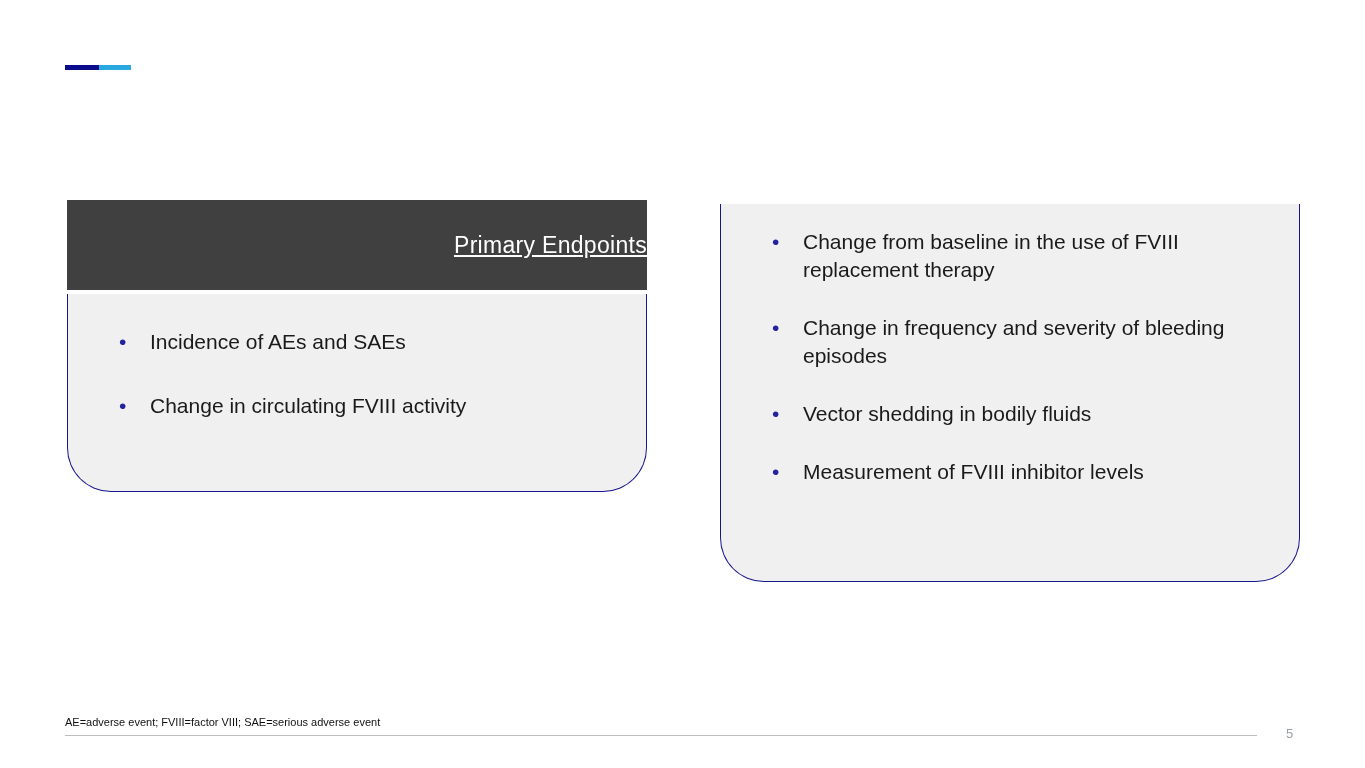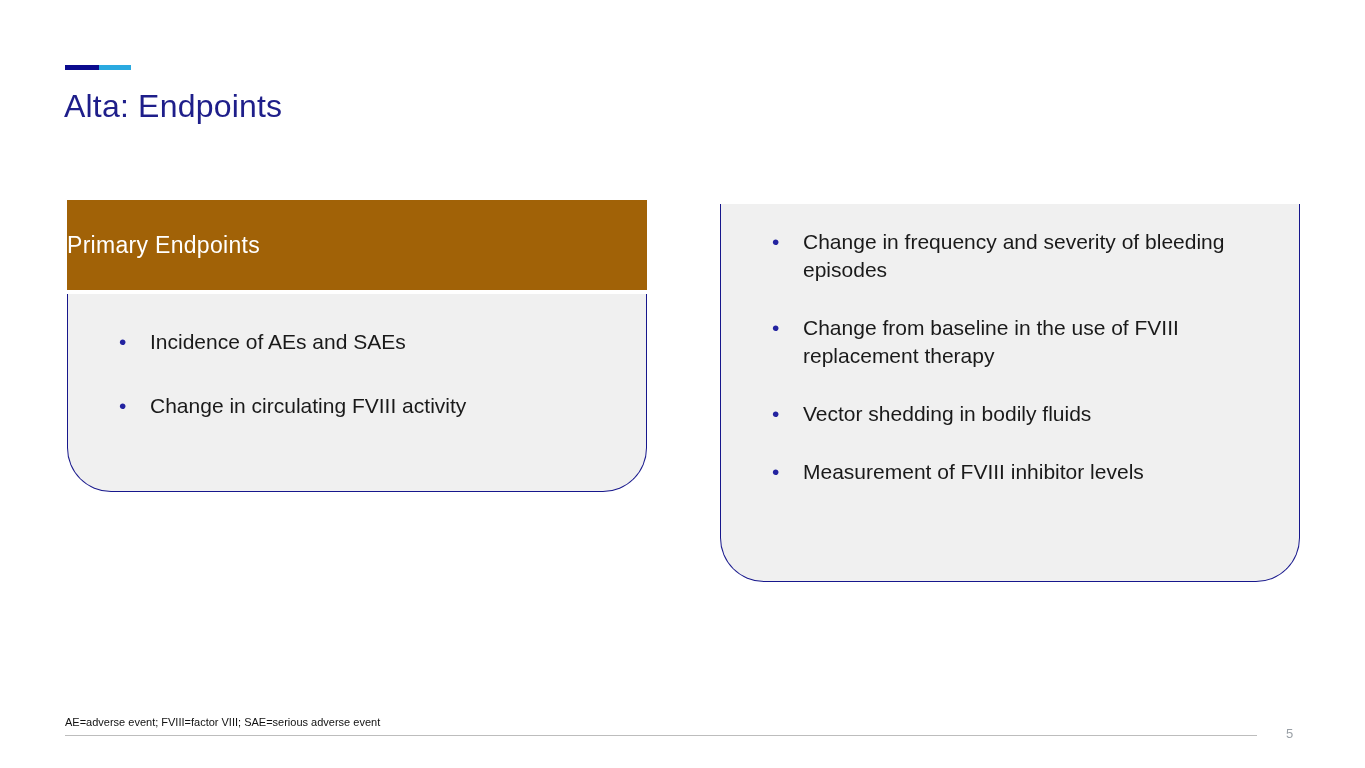--- a/index.html
+++ b/index.html
@@ -44,28 +44,29 @@
   .card {
     position: absolute;
     width: 580px;
     top: 200px;
   }
   .card-left  { left: 67px; }
   .card-right { left: 720px; }
 
   .card-header {
     height: 90px;
-    background: #a16207;
+    background: #404040;
     color: #ffffff;
     display: flex;
     align-items: center;
-    justify-content: flex-start;
+    justify-content: flex-end;
     font-size: 23px;
     font-weight: 400;
     letter-spacing: 0.3px;
+    text-decoration: underline;
   }
   .card-body {
     background: #f0f0f0;
     border: 1px solid #17178c;
     border-top: none;
     border-radius: 0 0 44px 44px;
     box-sizing: border-box;
   }
   .card-left  .card-body { height: 198px; }
   .card-right .card-body { height: 378px; }
@@ -123,21 +124,20 @@
 </head>
 <body>
 
 <div class="slide">
 
   <div class="accent">
     <span class="accent-dark"></span>
     <span class="accent-light"></span>
   </div>
 
-  <h1 class="title">Alta: Endpoints</h1>
 
   <div class="card card-left">
     <div class="card-header">
       <span>Primary Endpoints</span>
     </div>
     <div class="card-body">
       <ul>
         <li>
           <span>Incidence of AEs and SAEs</span>
         </li>
@@ -145,24 +145,24 @@
           <span>Change in circulating FVIII activity</span>
         </li>
       </ul>
     </div>
   </div>
 
   <div class="card card-right">
     <div class="card-body">
       <ul>
         <li>
-          <span>Change in frequency and severity of bleeding episodes</span>
+          <span>Change from baseline in the use of FVIII replacement therapy</span>
         </li>
         <li>
-          <span>Change from baseline in the use of FVIII replacement therapy</span>
+          <span>Change in frequency and severity of bleeding episodes</span>
         </li>
         <li>
           <span>Vector shedding in bodily fluids</span>
         </li>
         <li>
           <span>Measurement of FVIII inhibitor levels</span>
         </li>
       </ul>
     </div>
   </div>

